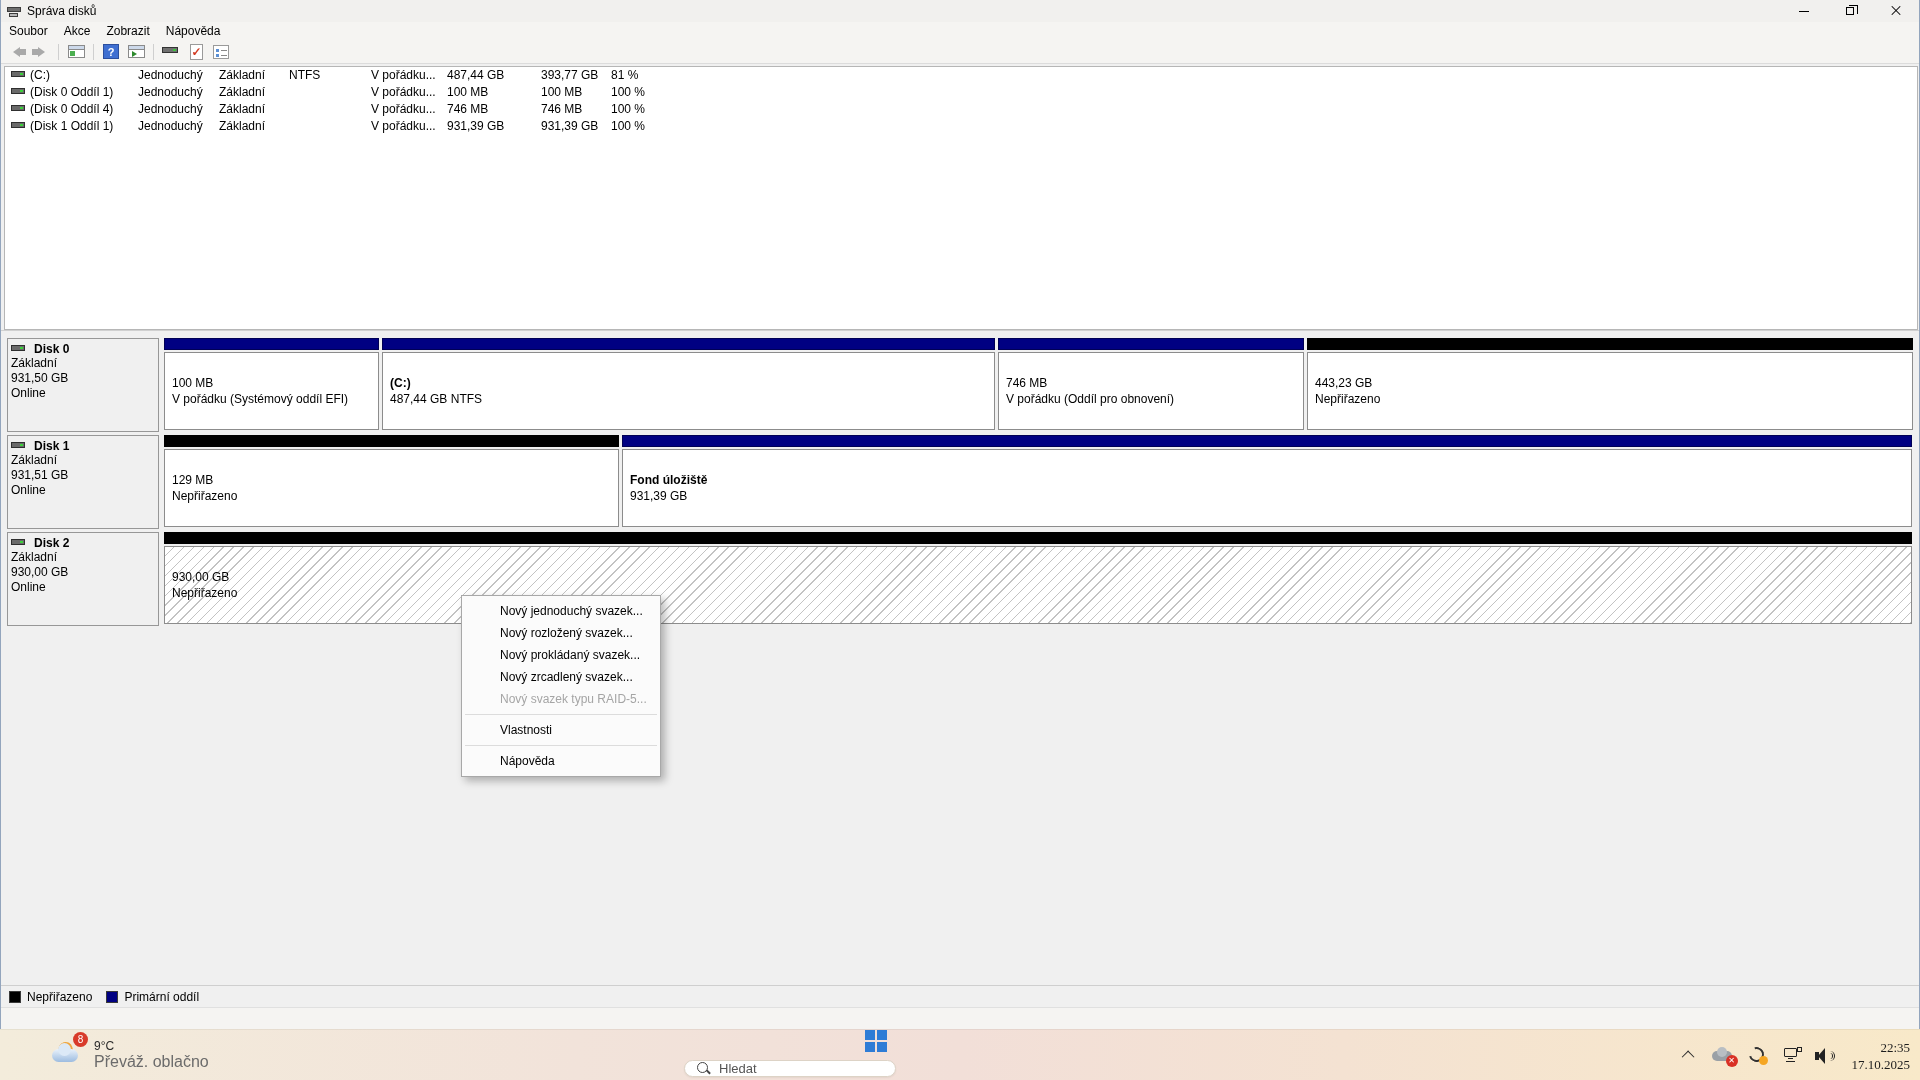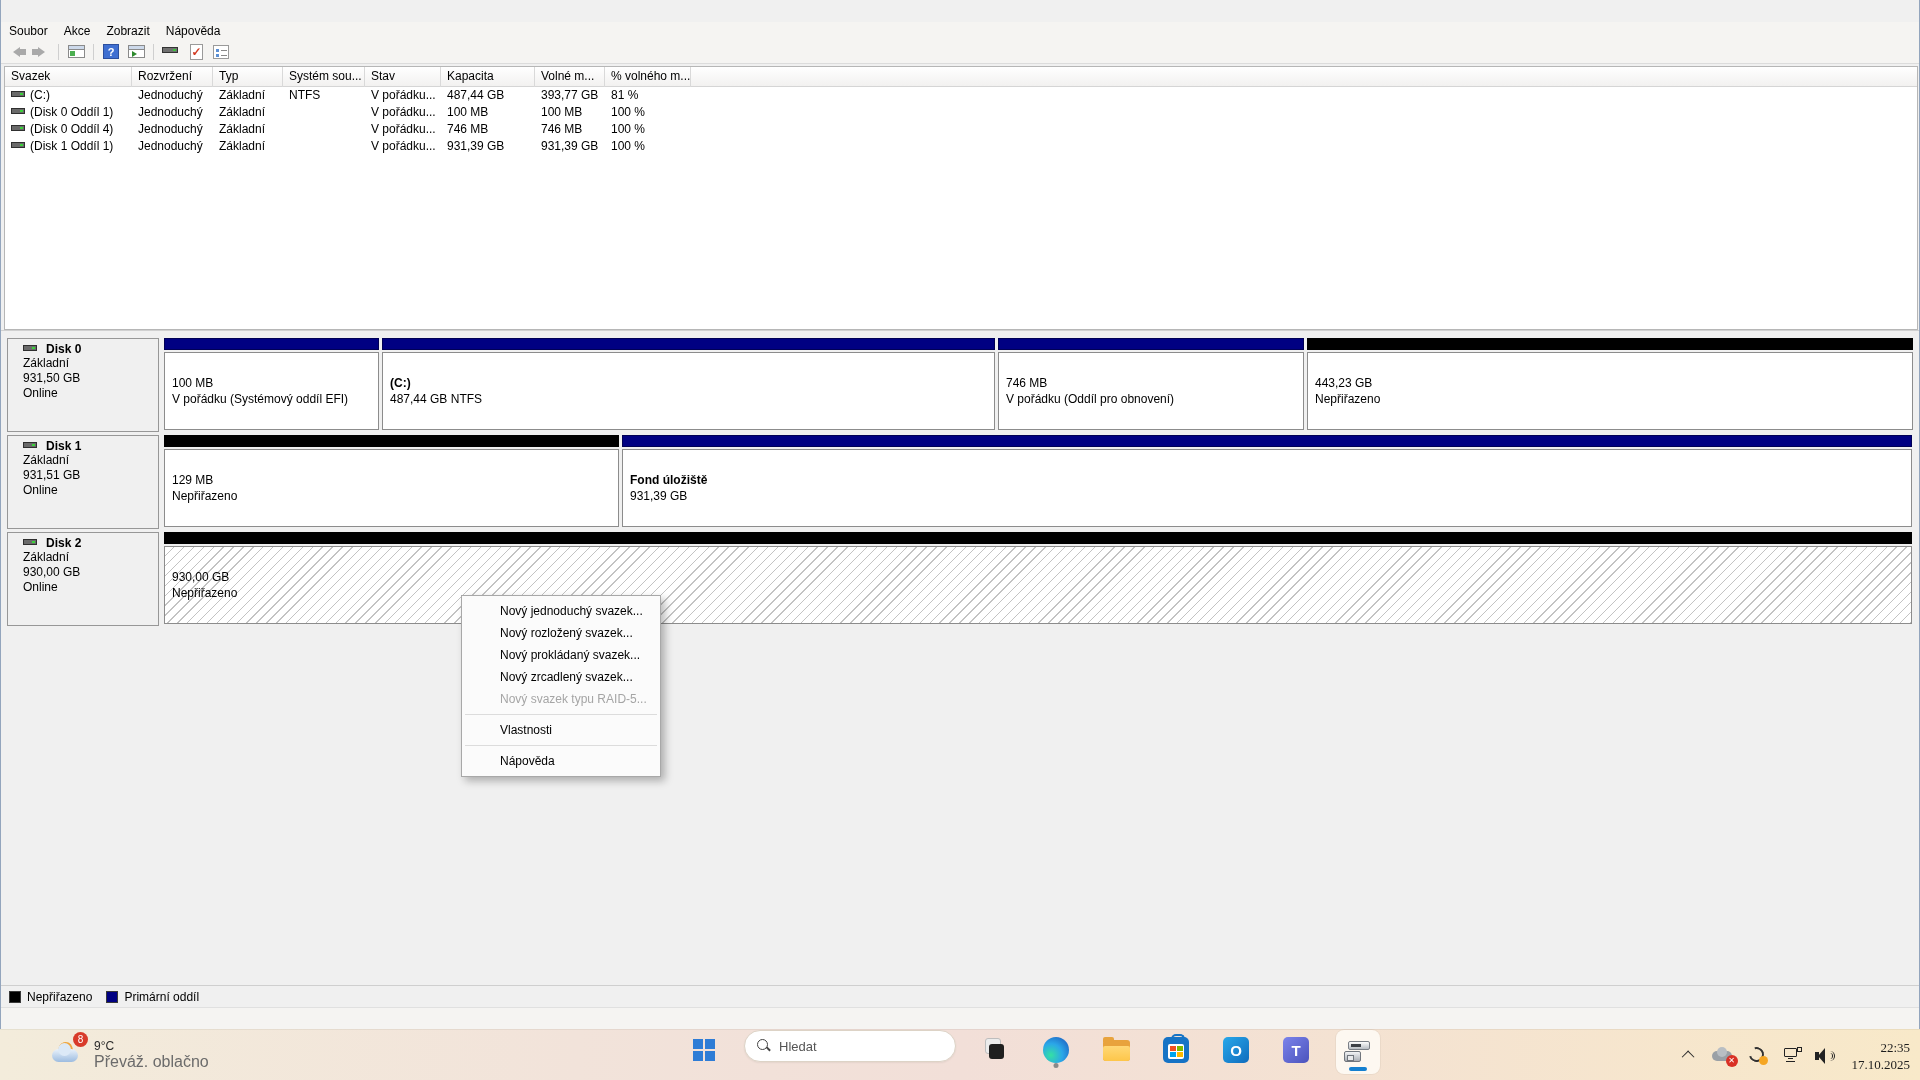--- a/index.html
+++ b/index.html
@@ -66,21 +66,21 @@
   .vol-ico .g { position:absolute; left:9px; top:2px; width:3px; height:2px; background:#3ad23a; }
   .c0{width:127px;} .c1{width:81px;} .c2{width:70px;} .c3{width:82px;} .c4{width:76px;}
   .c5{width:94px;} .c6{width:70px;} .c7{width:86px;} 
 
   .splitter { position:absolute; left:0; top:330px; width:100%; height:8px; background:#f0f0f0; border-top:1px solid #d0d0d0; }
 
   
   .graph { position:absolute; left:0; top:338px; width:100%; }
   .disk-row { position:relative; height:94px; margin-bottom:3px; }
   .disk-label { position:absolute; left:6px; top:0; width:152px; height:94px; background:#f0f0f0;
-    border:1px solid #979797; padding:3px 15px; }
+    border:1px solid #979797; padding:3px 3px; }
   .disk-label .dname { font-weight:bold; display:flex; align-items:center; gap:4px; }
   .dl-line { line-height:15px; }
   .parts { position:absolute; left:163px; top:0; right:6px; height:94px; display:flex; gap:3px; }
   .part { position:relative; height:94px; }
   .p-stripe { height:12px; width:100%; border:1px solid #50506e; }
   .p-stripe.primary { background:#000082; border-color:#000055; }
   .p-stripe.unalloc { background:#000; border-color:#000; }
   .p-body { margin-top:2px; height:78px; background:#fff; border:1px solid #8c8c8c;
     padding:2px 0 2px 7px; display:flex; flex-direction:column; justify-content:center; overflow:hidden; }
   .p-body.hatch { background:repeating-linear-gradient(135deg,#ffffff 0px,#ffffff 6px,#c3c3c3 6px,#c3c3c3 7px); }
@@ -109,21 +109,21 @@
   .weather { position:absolute; left:52px; top:6px; display:flex; align-items:center; gap:8px; }
   .w-ico { position:relative; width:34px; height:36px; }
   .w-sun { position:absolute; left:6px; top:6px; width:14px; height:10px; background:#f0a63c; border-radius:7px 7px 0 0; transform:rotate(-15deg); }
   .w-cloud { position:absolute; left:0px; top:13px; width:26px; height:13px; background:linear-gradient(#eaf2fb,#9dbce0); border-radius:8px; }
   .w-cloud:before { content:""; position:absolute; left:6px; top:-6px; width:13px; height:13px; background:#dce9f7; border-radius:50%; }
   .w-badge { position:absolute; right:-2px; top:-4px; width:15px; height:15px; background:#d83b2a; color:#fff;
     border-radius:50%; font-size:10px; display:flex; align-items:center; justify-content:center; }
   .w-temp { font-size:12px; color:#2b2b2b; line-height:16px; }
   .w-cond { font-size:16px; color:#6b6b6b; line-height:16px; }
 
-  .tb-center { position:absolute; left:684px; top:0; height:51px; display:flex; align-items:flex-start; gap:20px; }
+  .tb-center { position:absolute; left:684px; top:0; height:51px; display:flex; align-items:flex-end; gap:8px;flex-direction:column; }
   .start { width:40px; height:40px; display:flex; align-items:center; justify-content:center; }
   .start-logo { display:grid; grid-template-columns:10px 10px; grid-template-rows:10px 10px; gap:2px; }
   .start-logo div { background:#2e7cd6; }
   .search-pill { width:212px; height:32px; background:#fff; border:1px solid #ddd3c6; border-radius:16px;
     display:flex; align-items:center; padding-left:12px; gap:8px; box-shadow:0 1px 2px rgba(0,0,0,.06); }
   .mag { position:relative; width:14px; height:14px; }
   .mag:before { content:""; position:absolute; left:0; top:0; width:9px; height:9px; border:1.5px solid #444; border-radius:50%; }
   .mag:after { content:""; position:absolute; left:9px; top:9px; width:5px; height:1.5px; background:#444; transform:rotate(45deg); }
   .search-pill input { border:none; outline:none; font-size:13px; color:#333; width:150px; background:transparent;
     font-family:"Liberation Sans",sans-serif; }
@@ -180,20 +180,38 @@
   .vol .w1 { position:absolute; left:12px; top:4px; width:8px; height:10px; border:1.6px solid #222; border-left:none; border-top:none; border-bottom:none; border-radius:0 10px 10px 0; }
   .vol .w2 { position:absolute; left:14px; top:6px; width:4px; height:6px; border-right:1.6px solid #222; border-radius:0 6px 6px 0; }
 </style>
 </head>
 <body>
 
 <div class="screen">
 
   <div class="window">
 
+    <div class="titlebar">
+      <span class="app-icon">
+          <span class="slab"></span>
+          <span class="slab2"></span>
+        </span>
+      <span class="title-text">Správa disků</span>
+      <div class="win-controls">
+        <div class="win-btn">
+            <span class="glyph-min"></span>
+          </div>
+        <div class="win-btn">
+            <span class="glyph-restore"></span>
+          </div>
+        <div class="win-btn">
+            <span class="glyph-close"></span>
+          </div>
+      </div>
+    </div>
 
     <div class="menubar">
       <span class="menu-item">Soubor</span>
       <span class="menu-item">Akce</span>
       <span class="menu-item">Zobrazit</span>
       <span class="menu-item">Nápověda</span>
     </div>
 
     <div class="toolbar">
       <div class="tb-btn">
@@ -225,30 +243,20 @@
         </div>
       <div class="tb-btn">
           <span class="list-ico">
             <span class="list-line1"></span>
             <span class="list-line2"></span>
           </span>
         </div>
     </div>
 
     <div class="volume-panel">
-      <div class="vt-header">
-        <div class="vt-h c0">Svazek</div>
-        <div class="vt-h c1">Rozvržení</div>
-        <div class="vt-h c2">Typ</div>
-        <div class="vt-h c3">Systém sou...</div>
-        <div class="vt-h c4">Stav</div>
-        <div class="vt-h c5">Kapacita</div>
-        <div class="vt-h c6">Volné m...</div>
-        <div class="vt-h c7">% volného m...</div>
-      </div>
 
       <div class="vt-row">
         <div class="vt-c c0"><span class="vol-ico"><span class="b"></span><span class="g"></span></span><span>(C:)</span></div>
         <div class="vt-c c1">Jednoduchý</div>
         <div class="vt-c c2">Základní</div>
         <div class="vt-c c3">NTFS</div>
         <div class="vt-c c4">V pořádku...</div>
         <div class="vt-c c5">487,44 GB</div>
         <div class="vt-c c6">393,77 GB</div>
         <div class="vt-c c7">81 %</div>

